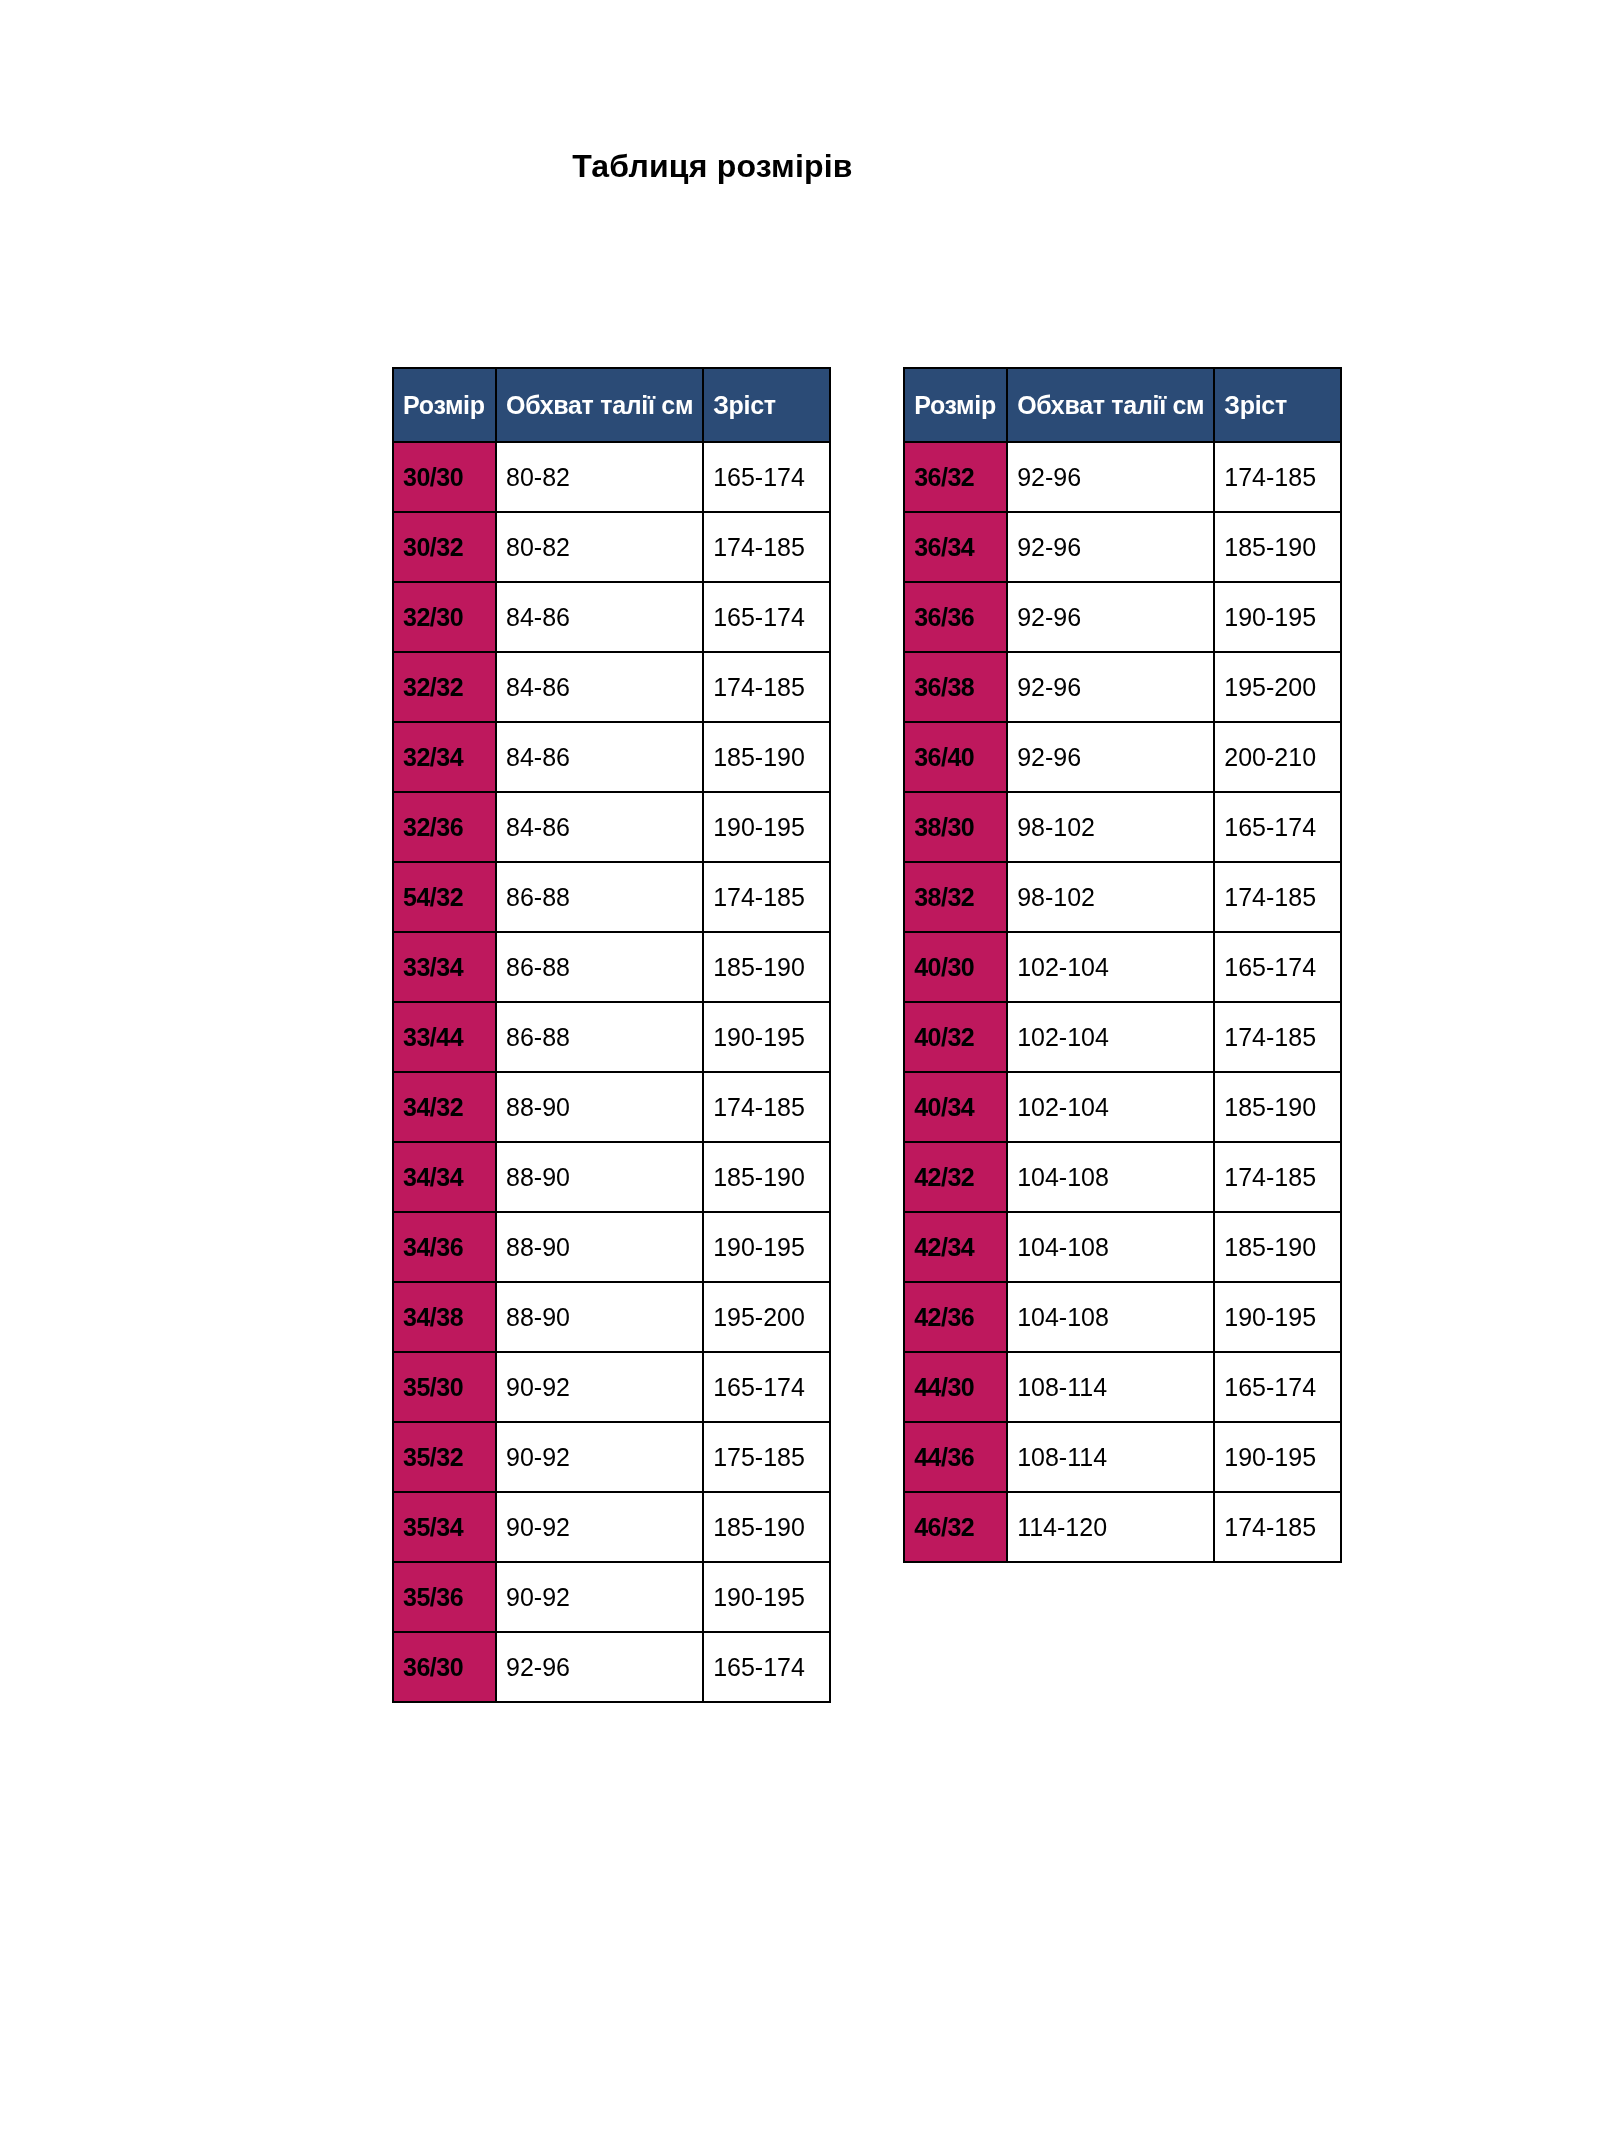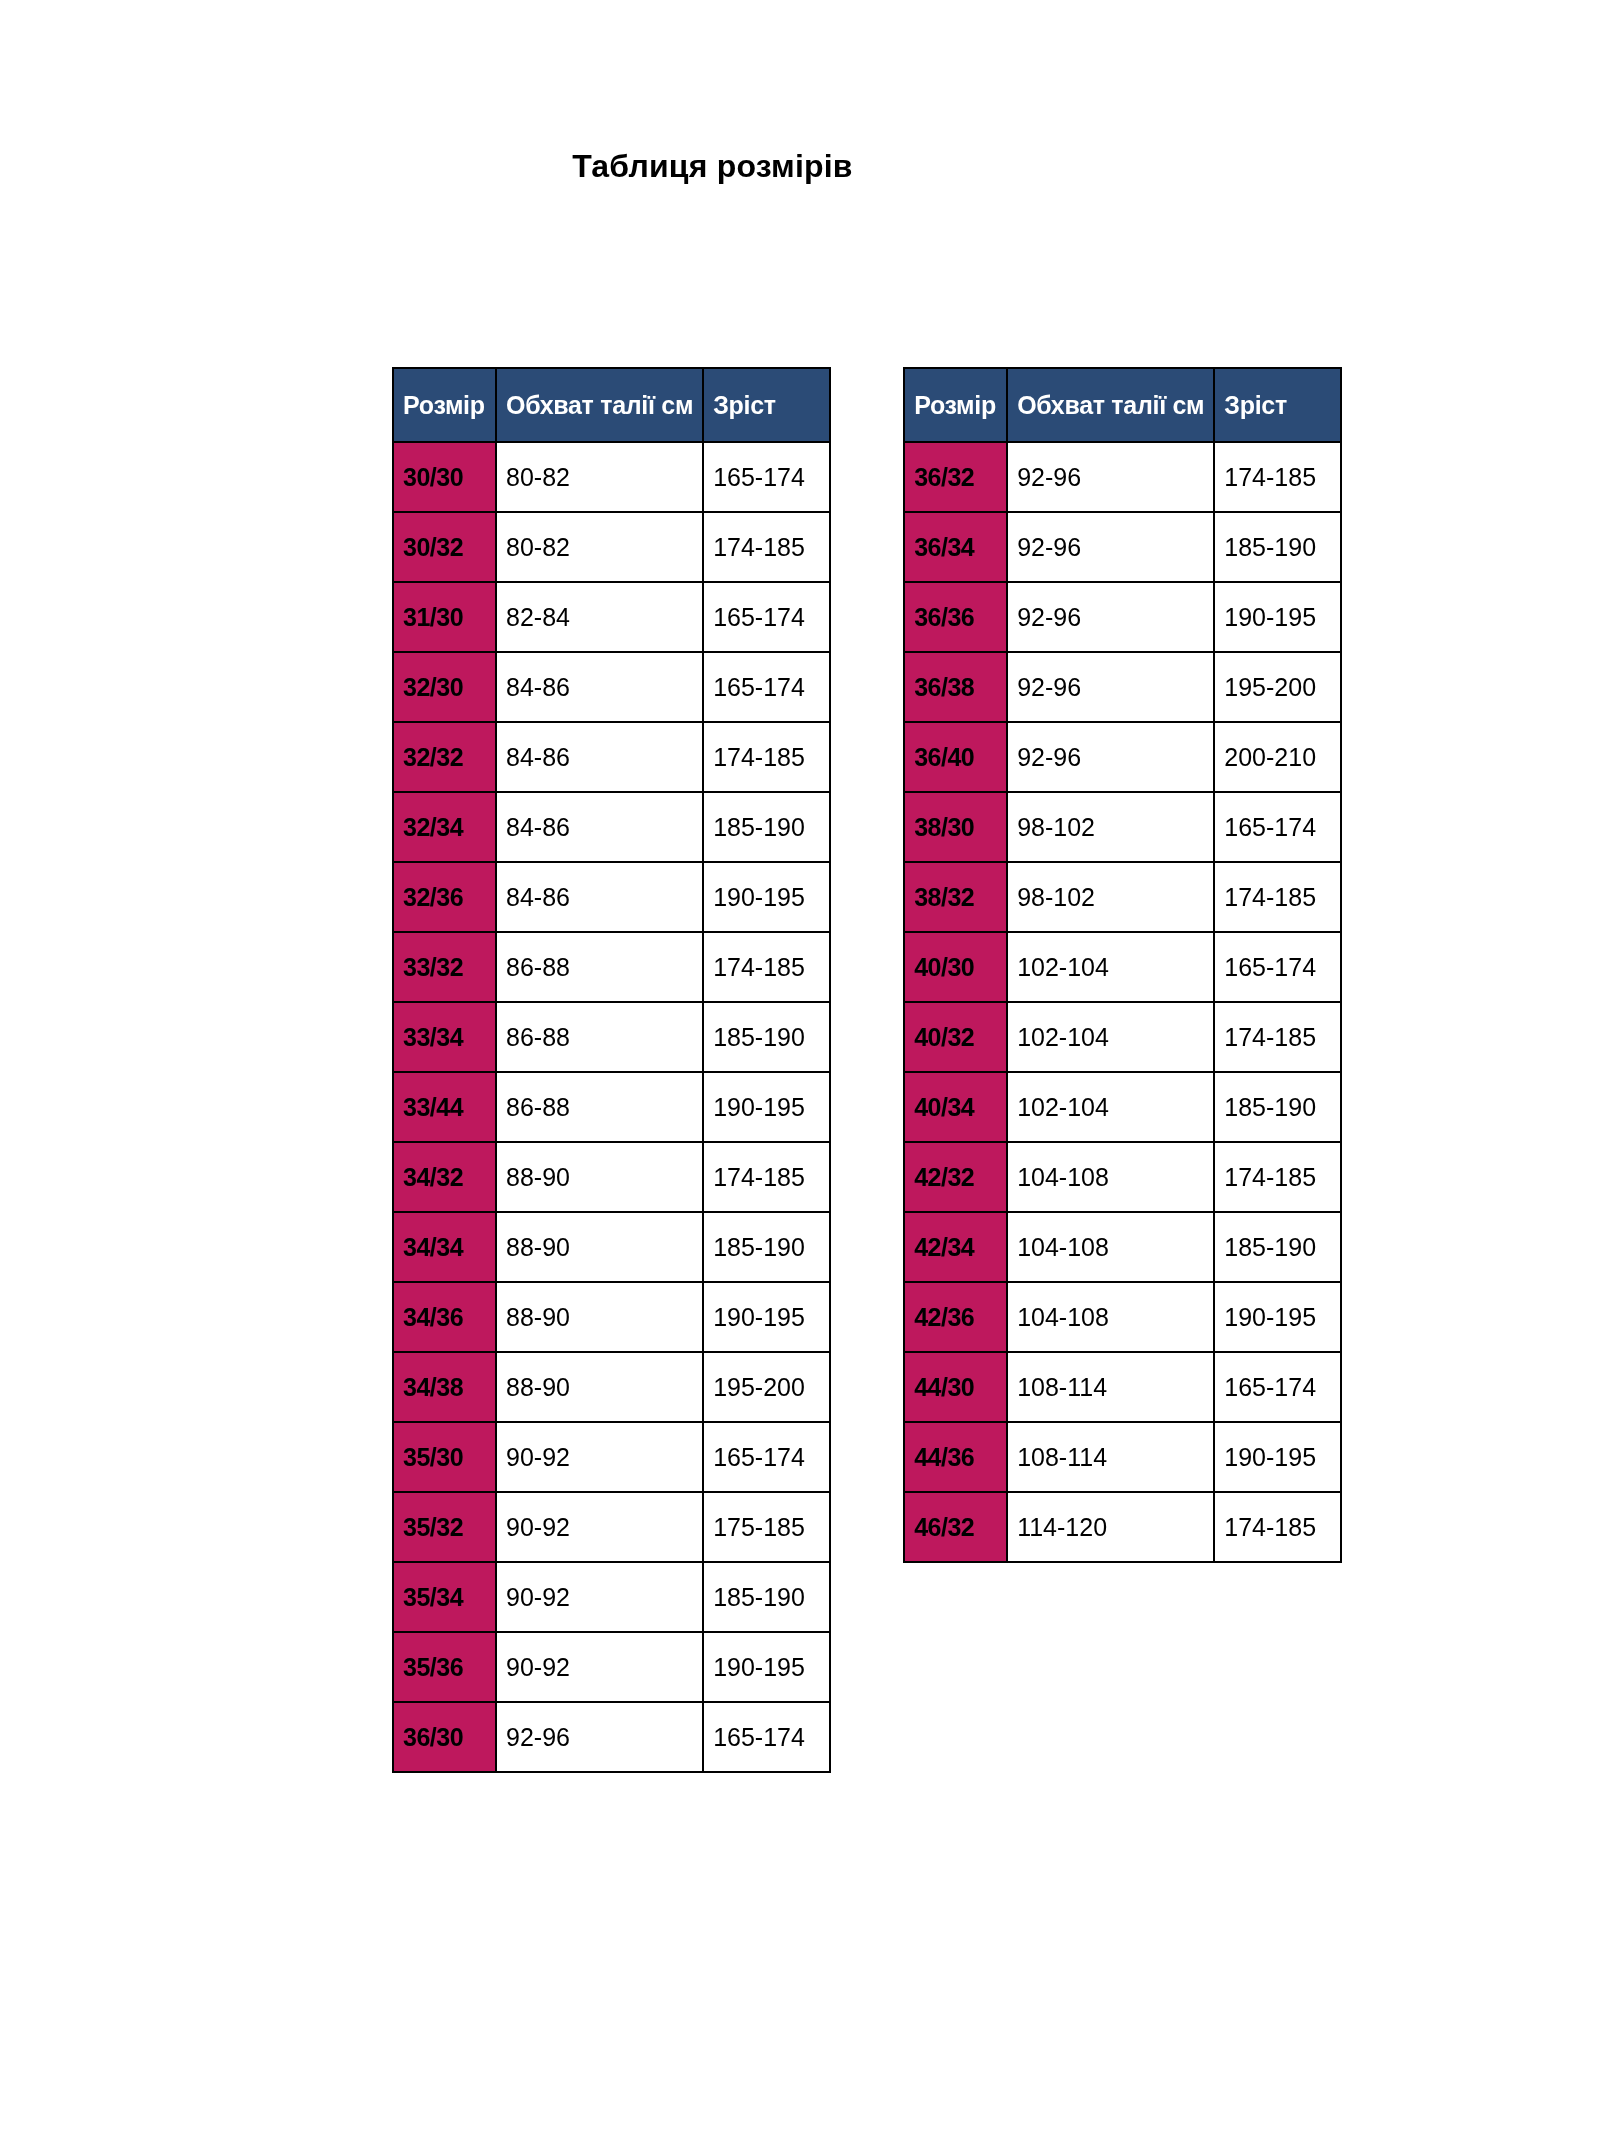--- a/index.html
+++ b/index.html
@@ -112,46 +112,41 @@
         <td class="size-cell">30/30</td>
         <td class="waist-cell">80-82</td>
         <td class="height-cell">165-174</td>
       </tr>
       <tr>
         <td class="size-cell">30/32</td>
         <td class="waist-cell">80-82</td>
         <td class="height-cell">174-185</td>
       </tr>
       <tr>
-        <td class="size-cell">31/30</td>
-        <td class="waist-cell">82-84</td>
-        <td class="height-cell">165-174</td>
-      </tr>
-      <tr>
         <td class="size-cell">32/30</td>
         <td class="waist-cell">84-86</td>
         <td class="height-cell">165-174</td>
       </tr>
       <tr>
         <td class="size-cell">32/32</td>
         <td class="waist-cell">84-86</td>
         <td class="height-cell">174-185</td>
       </tr>
       <tr>
         <td class="size-cell">32/34</td>
         <td class="waist-cell">84-86</td>
         <td class="height-cell">185-190</td>
       </tr>
       <tr>
         <td class="size-cell">32/36</td>
         <td class="waist-cell">84-86</td>
         <td class="height-cell">190-195</td>
       </tr>
       <tr>
-        <td class="size-cell">33/32</td>
+        <td class="size-cell">54/32</td>
         <td class="waist-cell">86-88</td>
         <td class="height-cell">174-185</td>
       </tr>
       <tr>
         <td class="size-cell">33/34</td>
         <td class="waist-cell">86-88</td>
         <td class="height-cell">185-190</td>
       </tr>
       <tr>
         <td class="size-cell">33/44</td>

